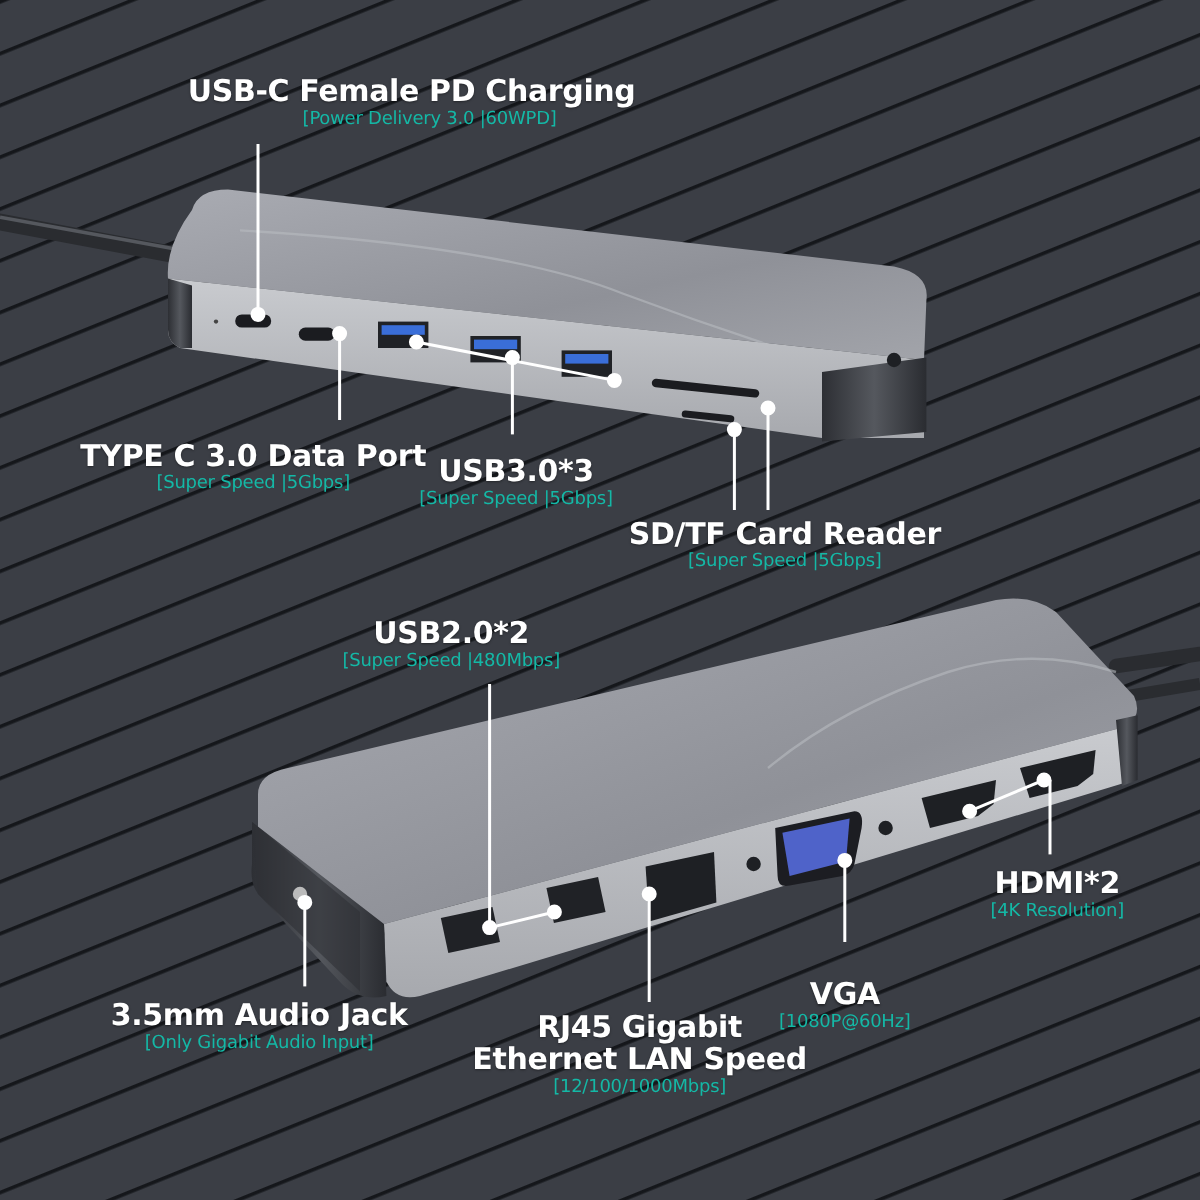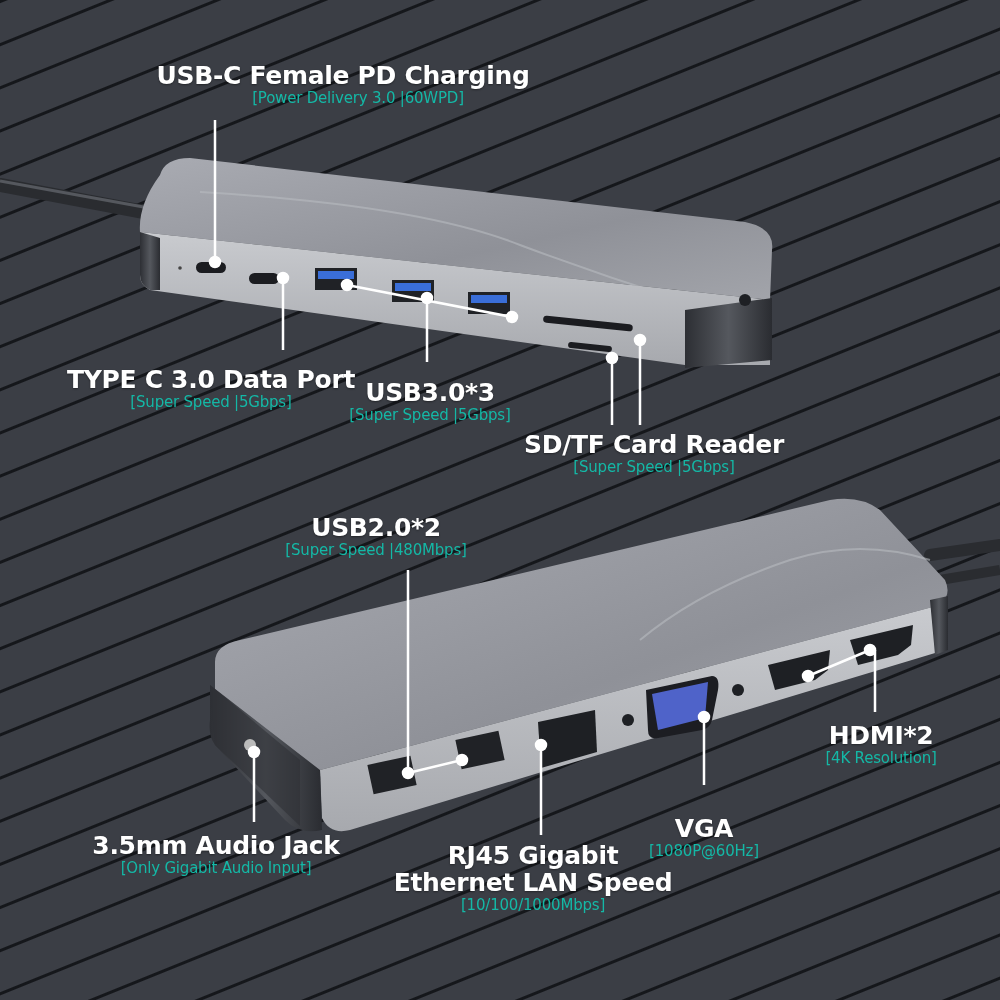--- a/index.html
+++ b/index.html
@@ -173,16 +173,16 @@
   </div>
 
   <div class="lbl" style="left:172px;top:832px;margin-left:44px;">
     <div class="t">3.5mm Audio Jack</div>
     <div class="s">[Only Gigabit Audio Input]</div>
   </div>
 
   <div class="lbl" style="left:533px;top:842px;">
     <div class="t">RJ45 Gigabit</div>
     <div class="t">Ethernet LAN Speed</div>
-    <div class="s">[10/100/1000Mbps]</div>
+    <div class="s">[12/100/1000Mbps]</div>
   </div>
 
 </div>
 
 </body></html>

